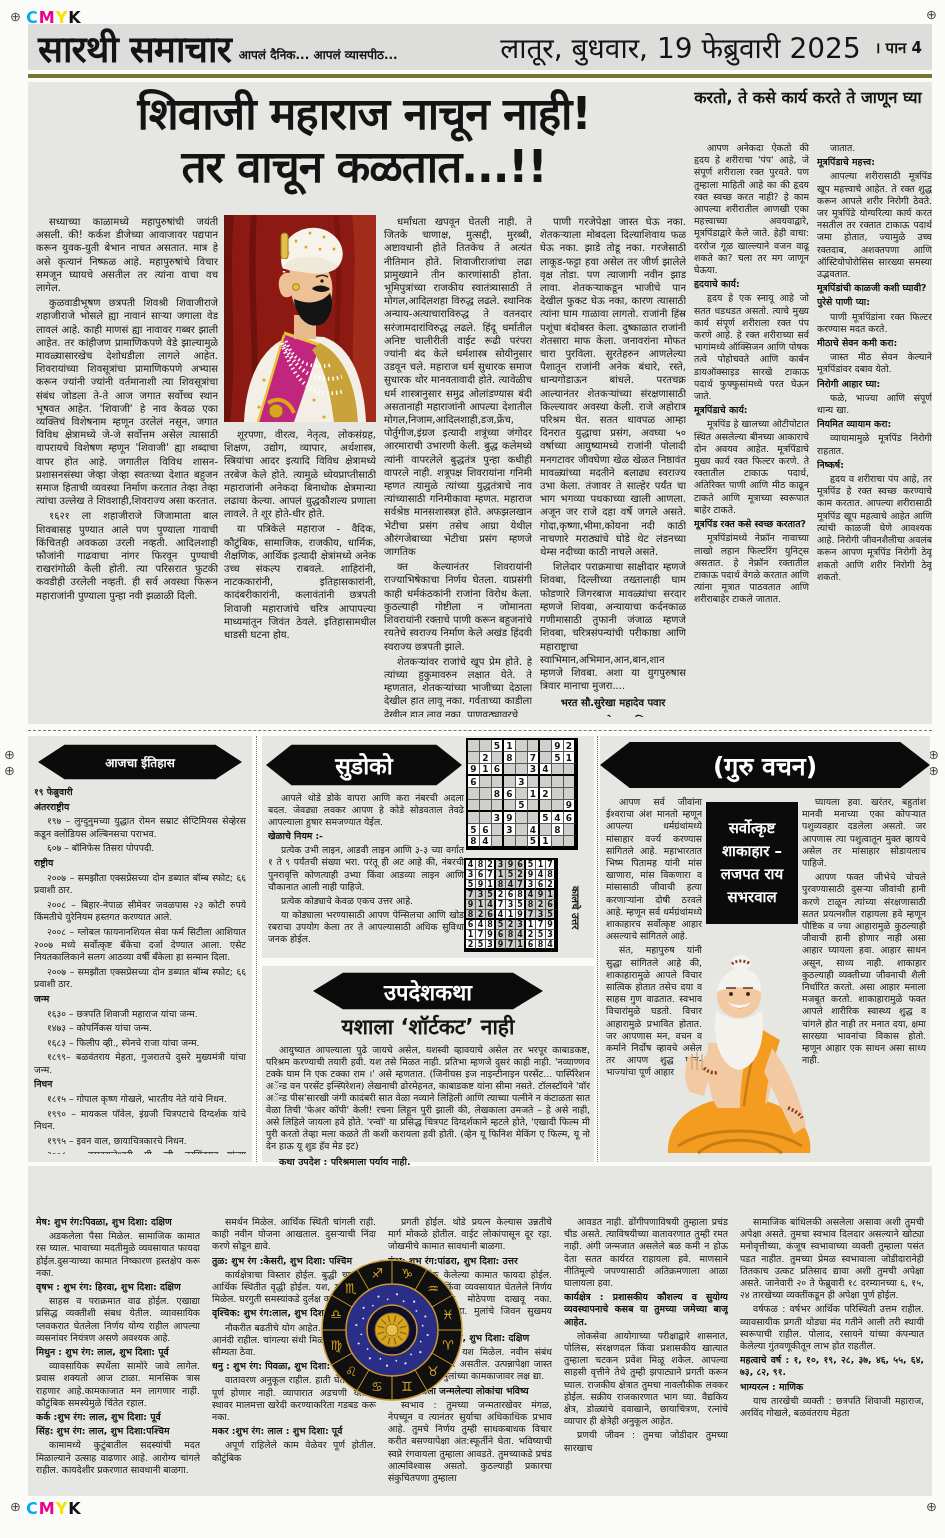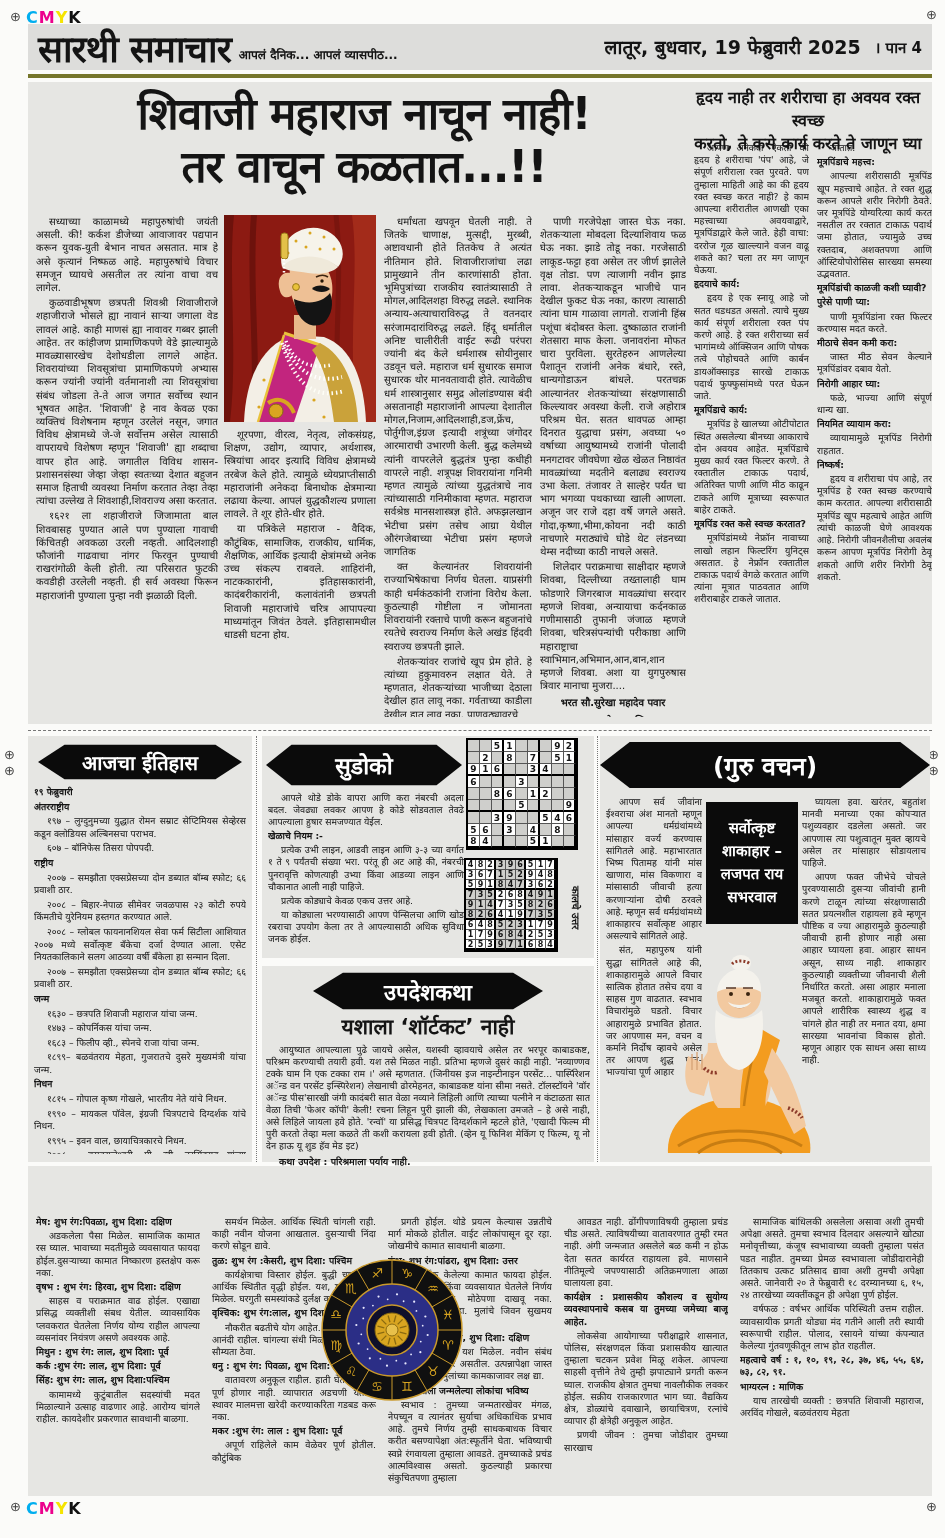--- a/index.html
+++ b/index.html
@@ -9,21 +9,21 @@
   .panel{position:absolute;background:#e6e6e3;}
   .reg{position:absolute;font-size:13px;color:#444;line-height:1;}
   .cmyk{position:absolute;font-size:16px;font-weight:bold;letter-spacing:1px;}
   .cmyk span:nth-child(1){color:#00aeef}.cmyk span:nth-child(2){color:#ec008c}
   .cmyk span:nth-child(3){color:#f5e400}.cmyk span:nth-child(4){color:#111}
   
   .masthead{position:absolute;left:28px;top:24px;width:904px;height:46px;background:#dddddb;
             display:flex;align-items:center;padding:0 10px;box-sizing:border-box;}
   .mast-title{font-size:37px;font-weight:bold;letter-spacing:-1px;}
   .mast-tag{font-size:12px;font-weight:bold;margin-left:8px;margin-top:14px;}
-  .mast-date{margin-left:auto;font-size:19px;font-weight:bold;}
+  .mast-date{margin-left:auto;font-size:28px;font-weight:normal;}
   .mast-page{font-size:15px;font-weight:bold;margin-left:14px;}
   .rule-olive{position:absolute;left:28px;top:74px;width:904px;height:4px;background:#75752b;}
   
   .cols p{margin:0 0 2px 0;text-indent:13px;text-align:justify;}
   .cols p.h{font-weight:bold;text-indent:0;}
   .cols p.b{font-weight:bold;text-indent:0;}
   .cols p.c{font-weight:bold;text-indent:0;text-align:center;margin-top:4px;}
   .bodytxt{font-size:10px;line-height:13.2px;overflow:hidden;}
   .smalltxt{font-size:9.3px;line-height:12.2px;overflow:hidden;}
   
@@ -159,21 +159,20 @@
       <p>शेतकऱ्यांवर राजांचे खूप प्रेम होते. हे त्यांच्या हुकुमावरुन लक्षात येते. ते म्हणतात, शेतकऱ्यांच्या भाजीच्या देठाला देखील हात लावू नका. गर्वताच्या काडीला देखील हात लावू नका. पाणवठ्यावरचे</p>
     </div>
   <div class="abs cols bodytxt" style="left:512px;top:133px;width:146px;height:502px;">
       <p>पाणी गरजेपेक्षा जास्त घेऊ नका. शेतकऱ्याला मोबदला दिल्याशिवाय फळ घेऊ नका. झाडे तोडू नका. गरजेसाठी लाकूड-फट्टा हवा असेल तर जीर्ण झालेले वृक्ष तोडा. पण त्याजागी नवीन झाड लावा. शेतकऱ्याकडून भाजीचे पान देखील फुकट घेऊ नका, कारण त्यासाठी त्यांना घाम गाळावा लागतो. राजांनी हिंस्र पशूंचा बंदोबस्त केला. दुष्काळात राजांनी शेतसारा माफ केला. जनावरांना मोफत चारा पुरविला. सुरतेहरुन आणलेल्या पैशातून राजांनी अनेक बंधारे, रस्ते, धान्यगोडाऊन बांधले. परतचक्र आल्यानंतर शेतकऱ्यांच्या संरक्षणासाठी किल्ल्यावर अवस्था केली. राजे अहोरात्र परिश्रम घेत. सतत धावपळ आम्हा दिनरात युद्धाचा प्रसंग, अवघ्या ५० वर्षाच्या आयुष्यामध्ये राजांनी पोलादी मनगटावर जीवघेणा खेळ खेळत निष्ठावंत मावळ्यांच्या मदतीने बलाढ्य स्वराज्य उभा केला. तंजावर ते साल्हेर पर्यंत चा भाग भगव्या पथकाच्या खाली आणला. अजून जर राजे दहा वर्षे जगले असते. गोदा,कृष्णा,भीमा,कोयना नदी काठी नाचणारे मराठ्यांचे घोडे थेट लंडनच्या थेम्स नदीच्या काठी नाचले असते.</p>
       <p>शिलेदार पराक्रमाचा साक्षीदार म्हणजे शिवबा, दिल्लीच्या तख्तालाही घाम फोडणारे जिगरबाज मावळ्यांचा सरदार म्हणजे शिवबा, अन्यायाचा कर्दनकाळ गणीमासाठी तुफानी जंजाळ म्हणजे शिवबा, चरित्रसंपन्यांची परीकाष्ठा आणि महाराष्ट्राचा स्वाभिमान,अभिमान,आन,बान,शान म्हणजे शिवबा. अशा या युगपुरुषास त्रिवार मानाचा मुजरा....</p>
       <p class="c">भरत सौ.सुरेखा महादेव पवार</p>
       <p class="c">रा.गव्हाण ता.रेणापुर जि.लातूर</p>
     </div>
 
   <div class="kid-head">
-    <div>हृदय नाही तर शरीराचा हा अवयव रक्त स्वच्छ</div>
     <div>करतो, ते कसे कार्य करते ते जाणून घ्या</div>
   </div>
   <div class="abs cols smalltxt" style="left:666px;top:60px;width:115px;height:576px;">
       <p>आपण अनेकदा ऐकतो की हृदय हे शरीराचा 'पंप' आहे, जे संपूर्ण शरीराला रक्त पुरवते. पण तुम्हाला माहिती आहे का की हृदय रक्त स्वच्छ करत नाही? हे काम आपल्या शरीरातील आणखी एका महत्त्वाच्या अवयवाद्वारे, मूत्रपिंडाद्वारे केले जाते. हेही वाचा: दररोज गूळ खाल्ल्याने वजन वाढू शकते का? चला तर मग जाणून घेऊया.</p>
       <p class="h">हृदयाचे कार्य:</p>
       <p>हृदय हे एक स्नायू आहे जो सतत धडधडत असतो. त्याचे मुख्य कार्य संपूर्ण शरीराला रक्त पंप करणे आहे. हे रक्त शरीराच्या सर्व भागांमध्ये ऑक्सिजन आणि पोषक तत्वे पोहोचवते आणि कार्बन डायऑक्साइड सारखे टाकाऊ पदार्थ फुफ्फुसांमध्ये परत घेऊन जाते.</p>
       <p class="h">मूत्रपिंडाचे कार्य:</p>
       <p>मूत्रपिंड हे खालच्या ओटीपोटात स्थित असलेल्या बीनच्या आकाराचे दोन अवयव आहेत. मूत्रपिंडाचे मुख्य कार्य रक्त फिल्टर करणे. ते रक्तातील टाकाऊ पदार्थ, अतिरिक्त पाणी आणि मीठ काढून टाकते आणि मूत्राच्या स्वरूपात बाहेर टाकते.</p>
       <p class="h">मूत्रपिंड रक्त कसे स्वच्छ करतात?</p>
       <p>मूत्रपिंडांमध्ये नेफ्रॉन नावाच्या लाखो लहान फिल्टरिंग युनिट्स असतात. हे नेफ्रॉन रक्तातील टाकाऊ पदार्थ वेगळे करतात आणि त्यांना मूत्रात पाठवतात आणि शरीराबाहेर टाकले जातात.</p>
@@ -194,21 +193,21 @@
       <p class="h">निष्कर्ष:</p>
       <p>हृदय व शरीराचा पंप आहे, तर मूत्रपिंड हे रक्त स्वच्छ करण्याचे काम करतात. आपल्या शरीरासाठी मूत्रपिंड खूप महत्वाचे आहेत आणि त्यांची काळजी घेणे आवश्यक आहे. निरोगी जीवनशैलीचा अवलंब करून आपण मूत्रपिंड निरोगी ठेवू शकतो आणि शरीर निरोगी ठेवू शकतो.</p>
     </div>
 </div>
 
 <div class="dash-h" style="left:28px;top:730px;width:904px;"></div>
 <div class="dash-v" style="left:256px;top:736px;height:426px;"></div>
 <div class="dash-v" style="left:597px;top:736px;height:426px;"></div>
 
 <div class="panel" style="left:28px;top:736px;width:224px;height:426px;padding:6px;box-sizing:border-box;">
-  <div class="banner arrow" style="width:204px;height:36px;margin:2px auto 6px auto;font-size:20px;">
+  <div class="banner arrow" style="width:204px;height:36px;margin:2px auto 6px auto;font-size:12px;">
     <span>आजचा ईतिहास</span>
   </div>
   <div class="cols" style="font-size:9.2px;line-height:12.6px;overflow:hidden;height:368px;">
       <p class="h">१९ फेब्रुवारी</p>
       <p class="h">अंतरराष्ट्रीय</p>
       <p>१९७ – लुग्दुनुमच्या युद्धात रोमन सम्राट सेप्टिमियस सेव्हेरस कडून क्लोडियस अल्बिनसचा पराभव.</p>
       <p>६०७ – बॉनिफेस तिसरा पोपपदी.</p>
       <p class="h">राष्ट्रीय</p>
       <p>२००७ – समझौता एक्सप्रेसच्या दोन डब्यात बॉम्ब स्फोट; ६६ प्रवाशी ठार.</p>
       <p>२००८ – बिहार-नेपाळ सीमेवर जवळपास २३ कोटी रुपये किंमतीचे युरेनियम हस्तगत करण्यात आले.</p>
@@ -480,20 +479,21 @@
   </div>
 </div>
 
 <div class="panel" style="left:28px;top:1166px;width:904px;height:330px;">
   <div class="abs cols smalltxt" style="left:8px;top:50px;width:164px;height:274px;">
       <p class="b">मेष: शुभ रंग:पिवळा, शुभ दिशा: दक्षिण</p>
       <p>अडकलेला पैसा मिळेल. सामाजिक कामात रस घ्याल. भावाच्या मदतीमुळे व्यवसायात फायदा होईल.दुसऱ्याच्या कामात निष्कारण हस्तक्षेप करू नका.</p>
       <p class="b">वृषभ : शुभ रंग: हिरवा, शुभ दिशा: दक्षिण</p>
       <p>साहस व पराक्रमात वाढ होईल. एखाद्या प्रसिद्ध व्यक्तीशी संबध येतील. व्यावसायिक प्लवकरात घेतलेला निर्णय योग्य राहील आपल्या व्यसनांवर नियंत्रण असणे अवश्यक आहे.</p>
       <p class="b">मिथुन : शुभ रंग: लाल, शुभ दिशा: पूर्व</p>
+      <p>व्यावसायिक स्पर्धेला सामोरे जावे लागेल. प्रवास शक्यतो आज टाळा. मानसिक त्रास राहणार आहे.कामकाजात मन लागणार नाही. कौटुंबिक समस्येमुळे चिंतेत रहाल.</p>
       <p class="b">कर्क :शुभ रंग: लाल, शुभ दिशा: पूर्व</p>
       <p class="b">सिंह: शुभ रंग: लाल, शुभ दिशा:पश्चिम</p>
       <p>कामामध्ये कुटुंबातील सदस्यांची मदत मिळाल्याने उत्साह वाढणार आहे. आरोग्य चांगले राहील. कायदेशीर प्रकरणात सावधानी बाळगा.</p>
     </div>
   <div class="abs cols smalltxt" style="left:184px;top:50px;width:164px;height:274px;">
       <p>समर्थन मिळेल. आर्थिक स्थिती चांगली राही. काही नवीन योजना आखताल. दुसऱ्याची निंदा करणे सोडून द्यावे.</p>
       <p class="b">तुळ: शुभ रंग :केसरी, शुभ दिशा: पश्चिम</p>
       <p>कार्यक्षेत्राचा विस्तार होईल. बुद्धी चातुर्यांमुळे आर्थिक स्थितीत वृद्धी होईल. यश, मान, प्रतिष्ठा मिळेल. घरगुती समस्यांकडे दुर्लक्ष करू नका.</p>
       <p class="b">वृश्चिक: शुभ रंग:लाल, शुभ दिशा:पश्चिम</p>
       <p>नौकरीत बढतीचे योग आहेत. कौटुंबिक जिवन आनंदी राहील. चांगल्या संधी मिळतील. बोलण्यात सौम्यता ठेवा.</p>

